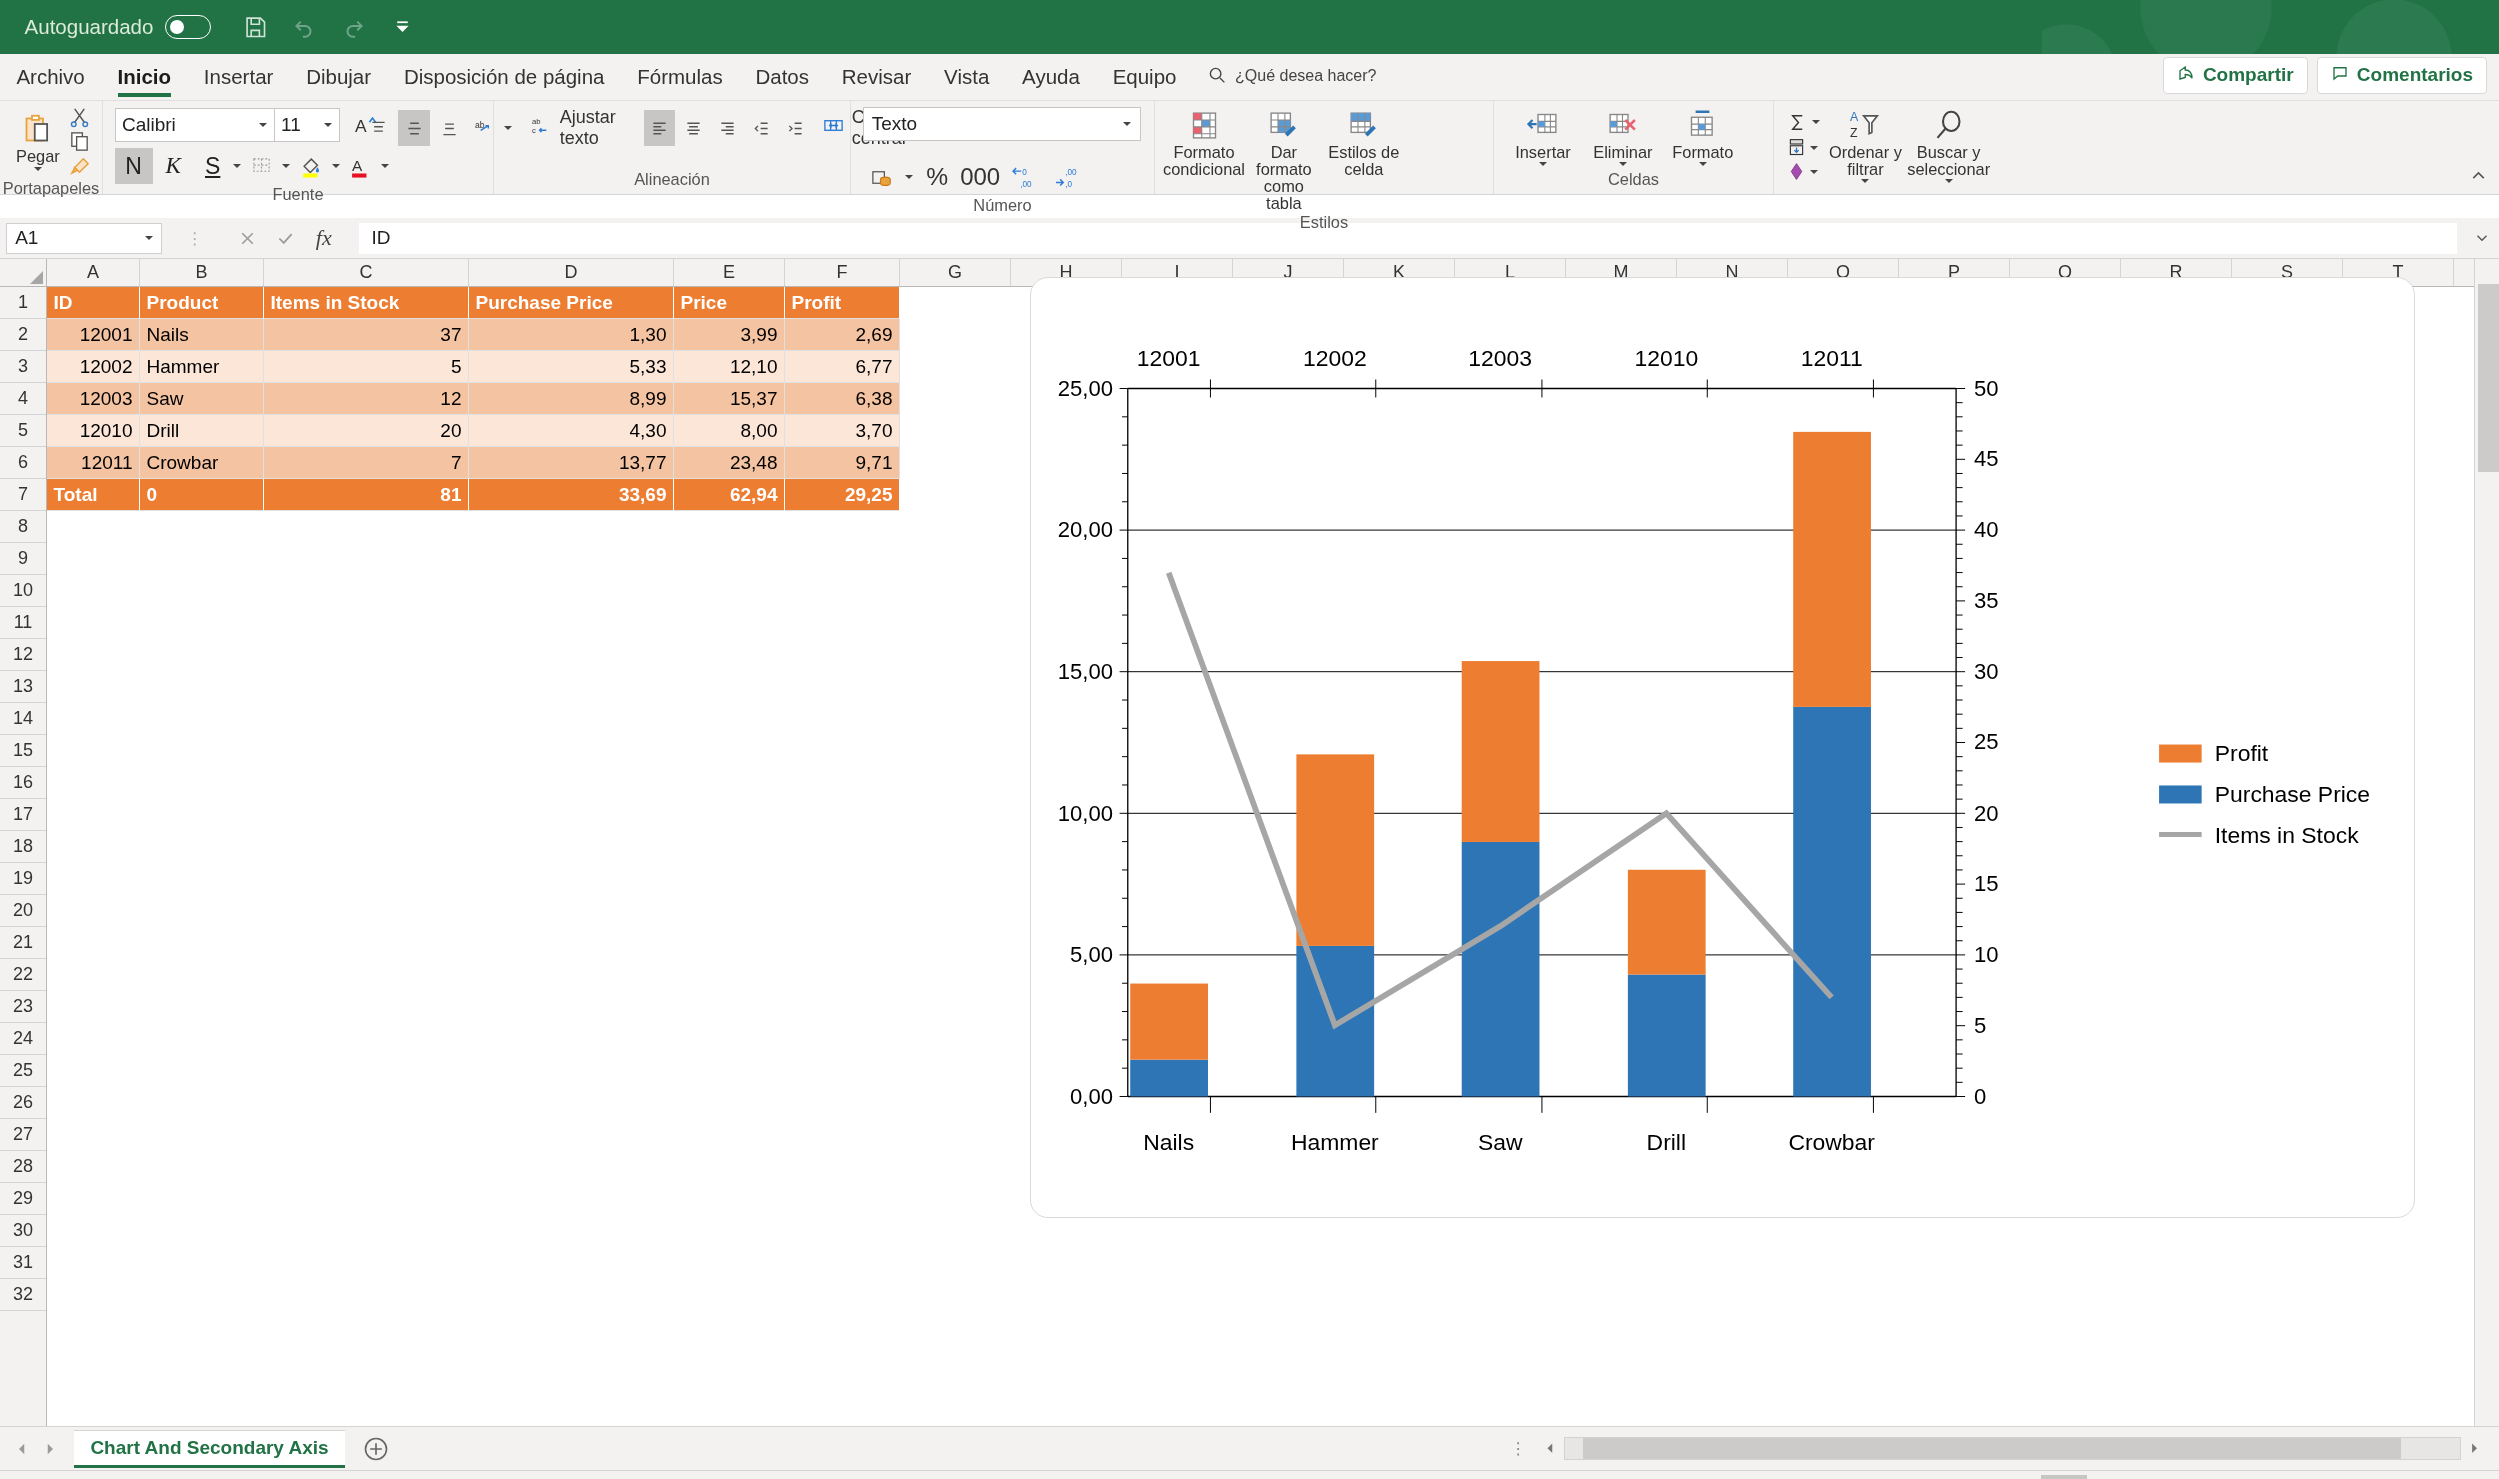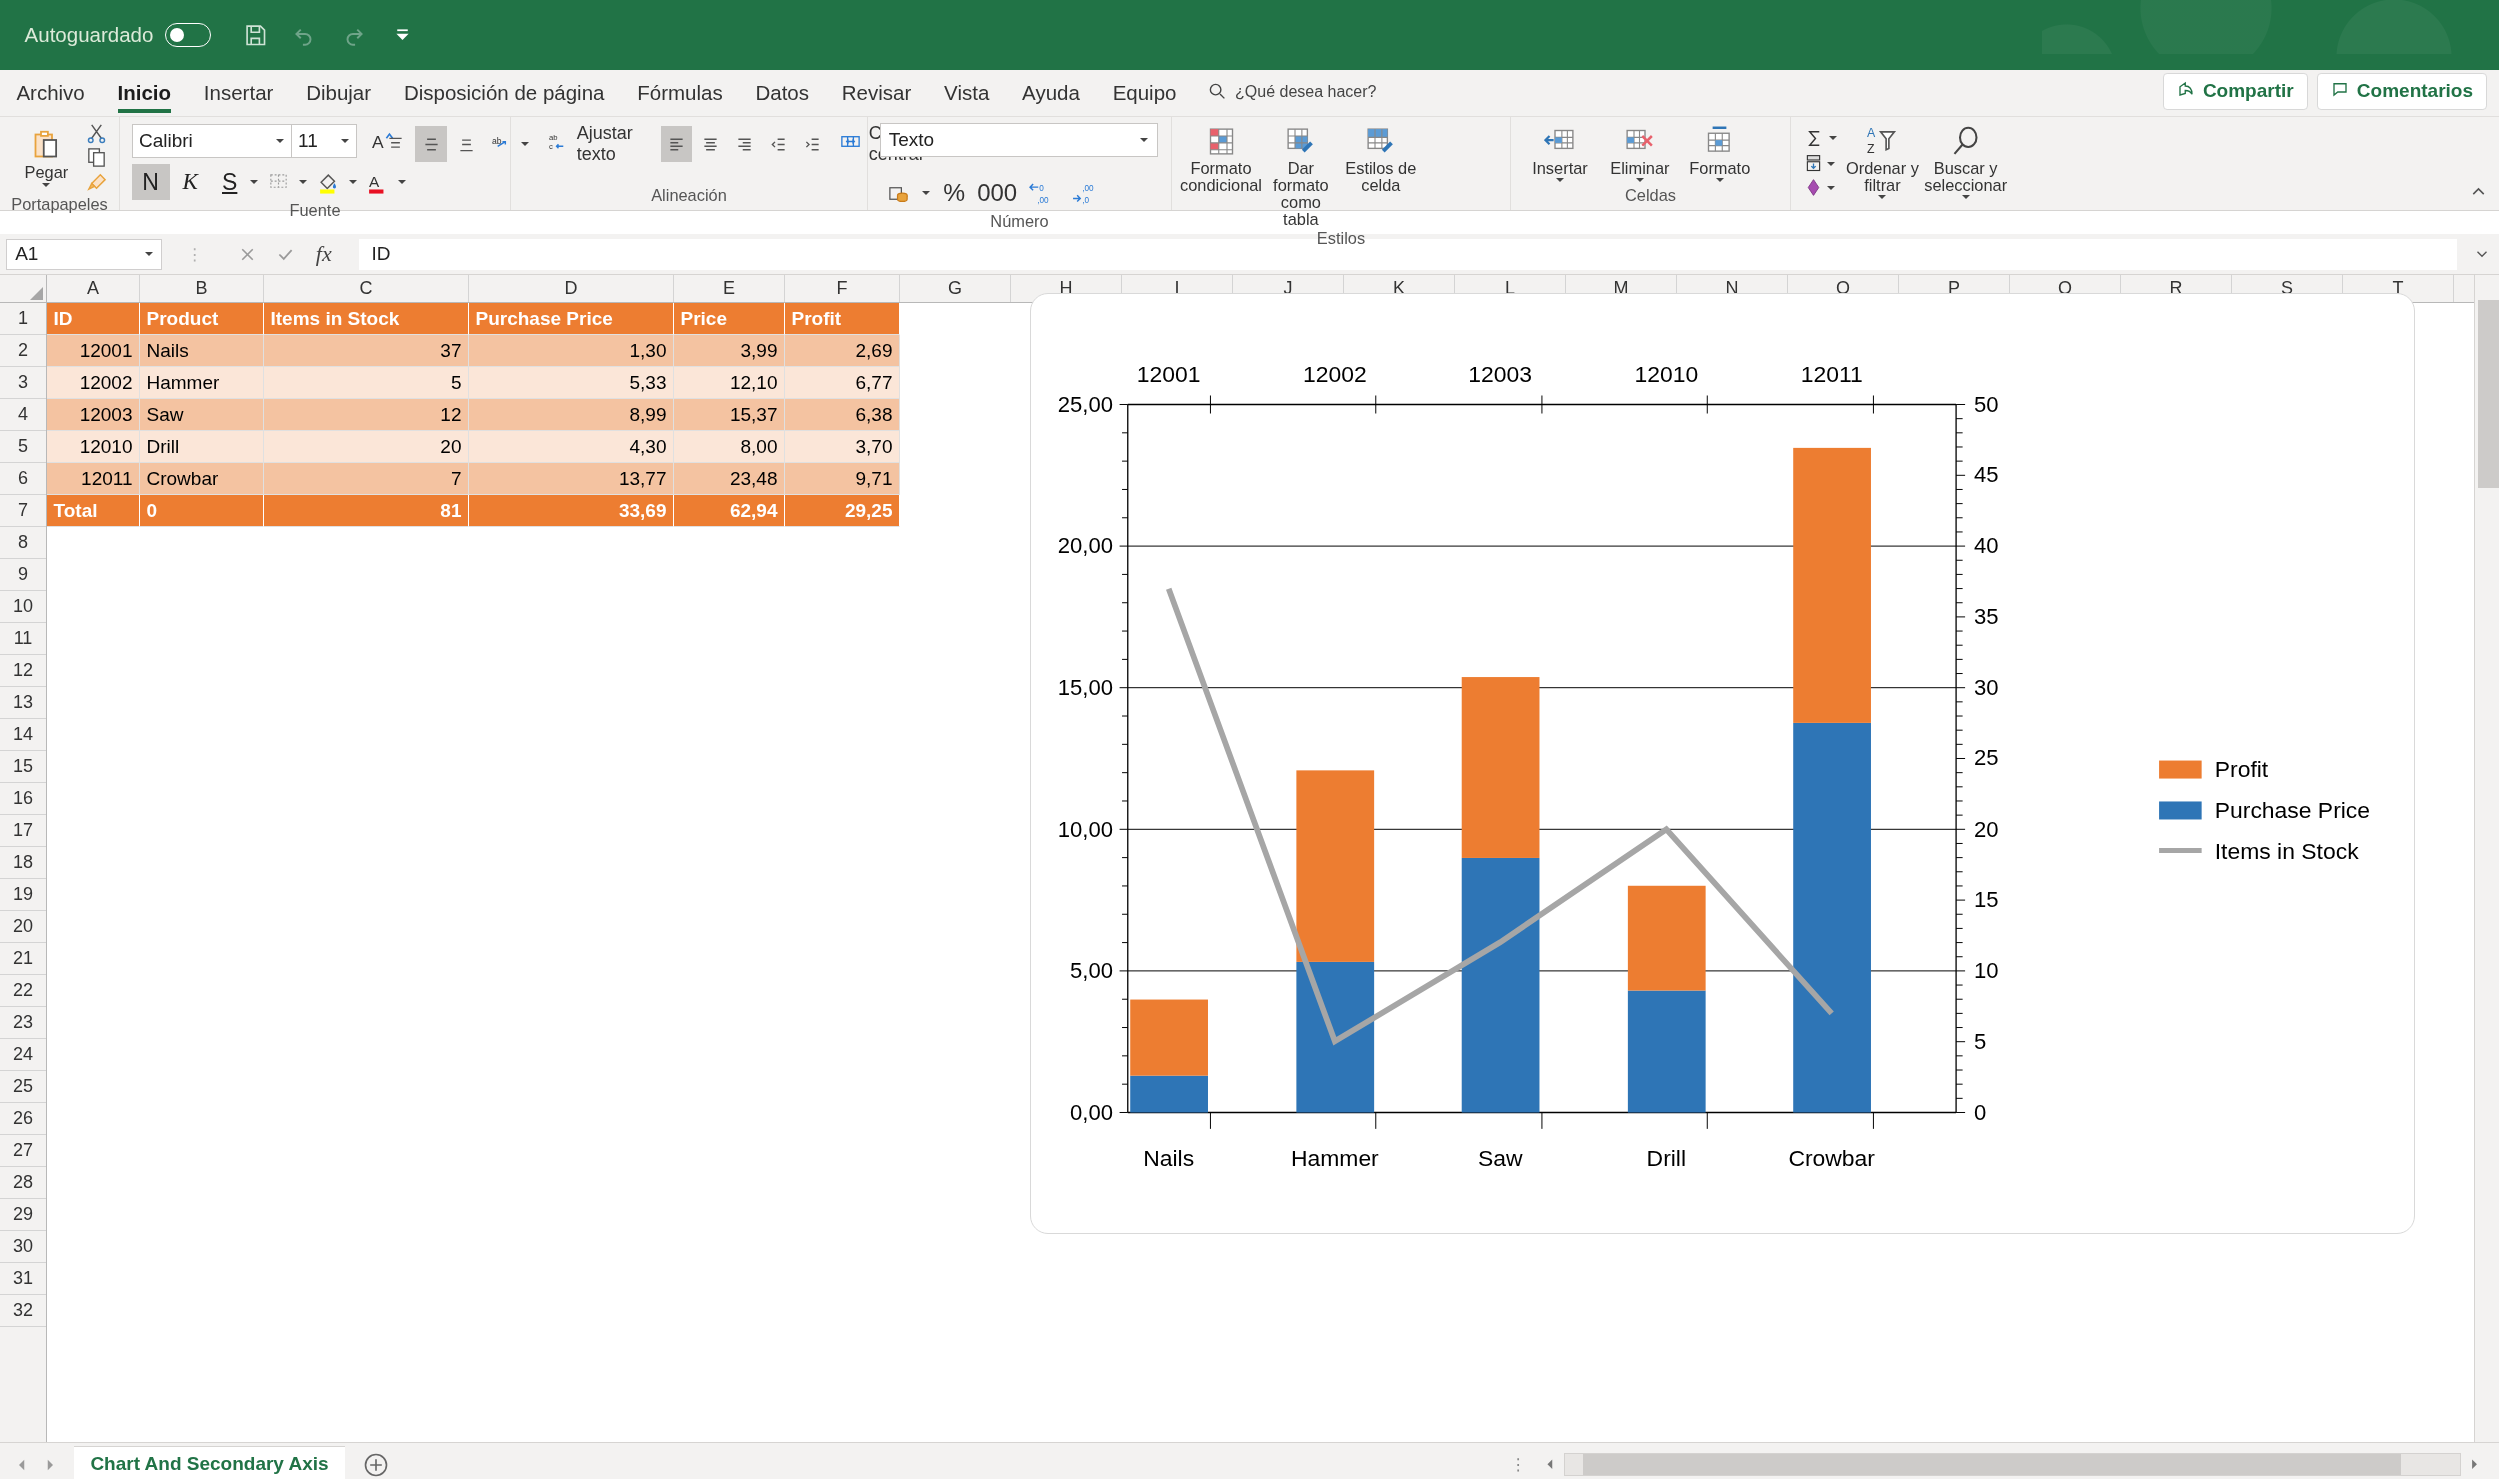--- a/index.html
+++ b/index.html
@@ -3,21 +3,21 @@
 <meta charset="utf-8">
 <style>
   * { box-sizing: border-box; margin: 0; padding: 0; }
   html, body {
     width: 2500px; height: 1480px;
     font-family: "Liberation Sans", sans-serif;
     background: #ffffff; overflow: hidden;
   }
   
   #titlebar {
-    height: 70px; background: #217346; position: relative;
+    height: 54px; background: #217346; position: relative;
     display: flex; align-items: center; color: #e9f2ec;
   }
   #titlebar::before{
     content:""; position:absolute; right:0; top:0; width:458px; height:54px;
     background:
       radial-gradient(circle at 24.6px 74px, rgba(255,255,255,.05) 49px, transparent 50px),
       radial-gradient(circle at 164px 8.2px, rgba(255,255,255,.045) 65px, transparent 66px),
       radial-gradient(circle at 352px 57px, rgba(255,255,255,.05) 57px, transparent 58px);
     pointer-events:none;
   }
@@ -229,21 +229,21 @@
           <path d="M4 5h16v11H9l-5 4z"></path>
         </svg>
       </span>
       <span>Comentarios</span>
     </div>
   </div>
 </div>
 
 <div id="ribbon">
 
-  <div class="group" style="width:120px">
+  <div class="group" style="width:103px">
     <div class="group-body" style="gap:3.3px">
       <div class="big-btn" style="width:70px">
         <svg width="33" height="33" viewBox="0 0 24 24" fill="none">
           <rect x="4" y="4" width="12" height="16" fill="#FBE2C8" stroke="#E8A33D" stroke-width="1.3"></rect>
           <rect x="8" y="2" width="5" height="3" fill="#fff" stroke="#E8A33D" stroke-width="1.3"></rect>
           <rect x="10" y="8" width="9" height="12" fill="#fff" stroke="#555" stroke-width="1.3"></rect>
         </svg>
         <span class="cap">Pegar</span>
         <span class="caret"></span>
       </div>

